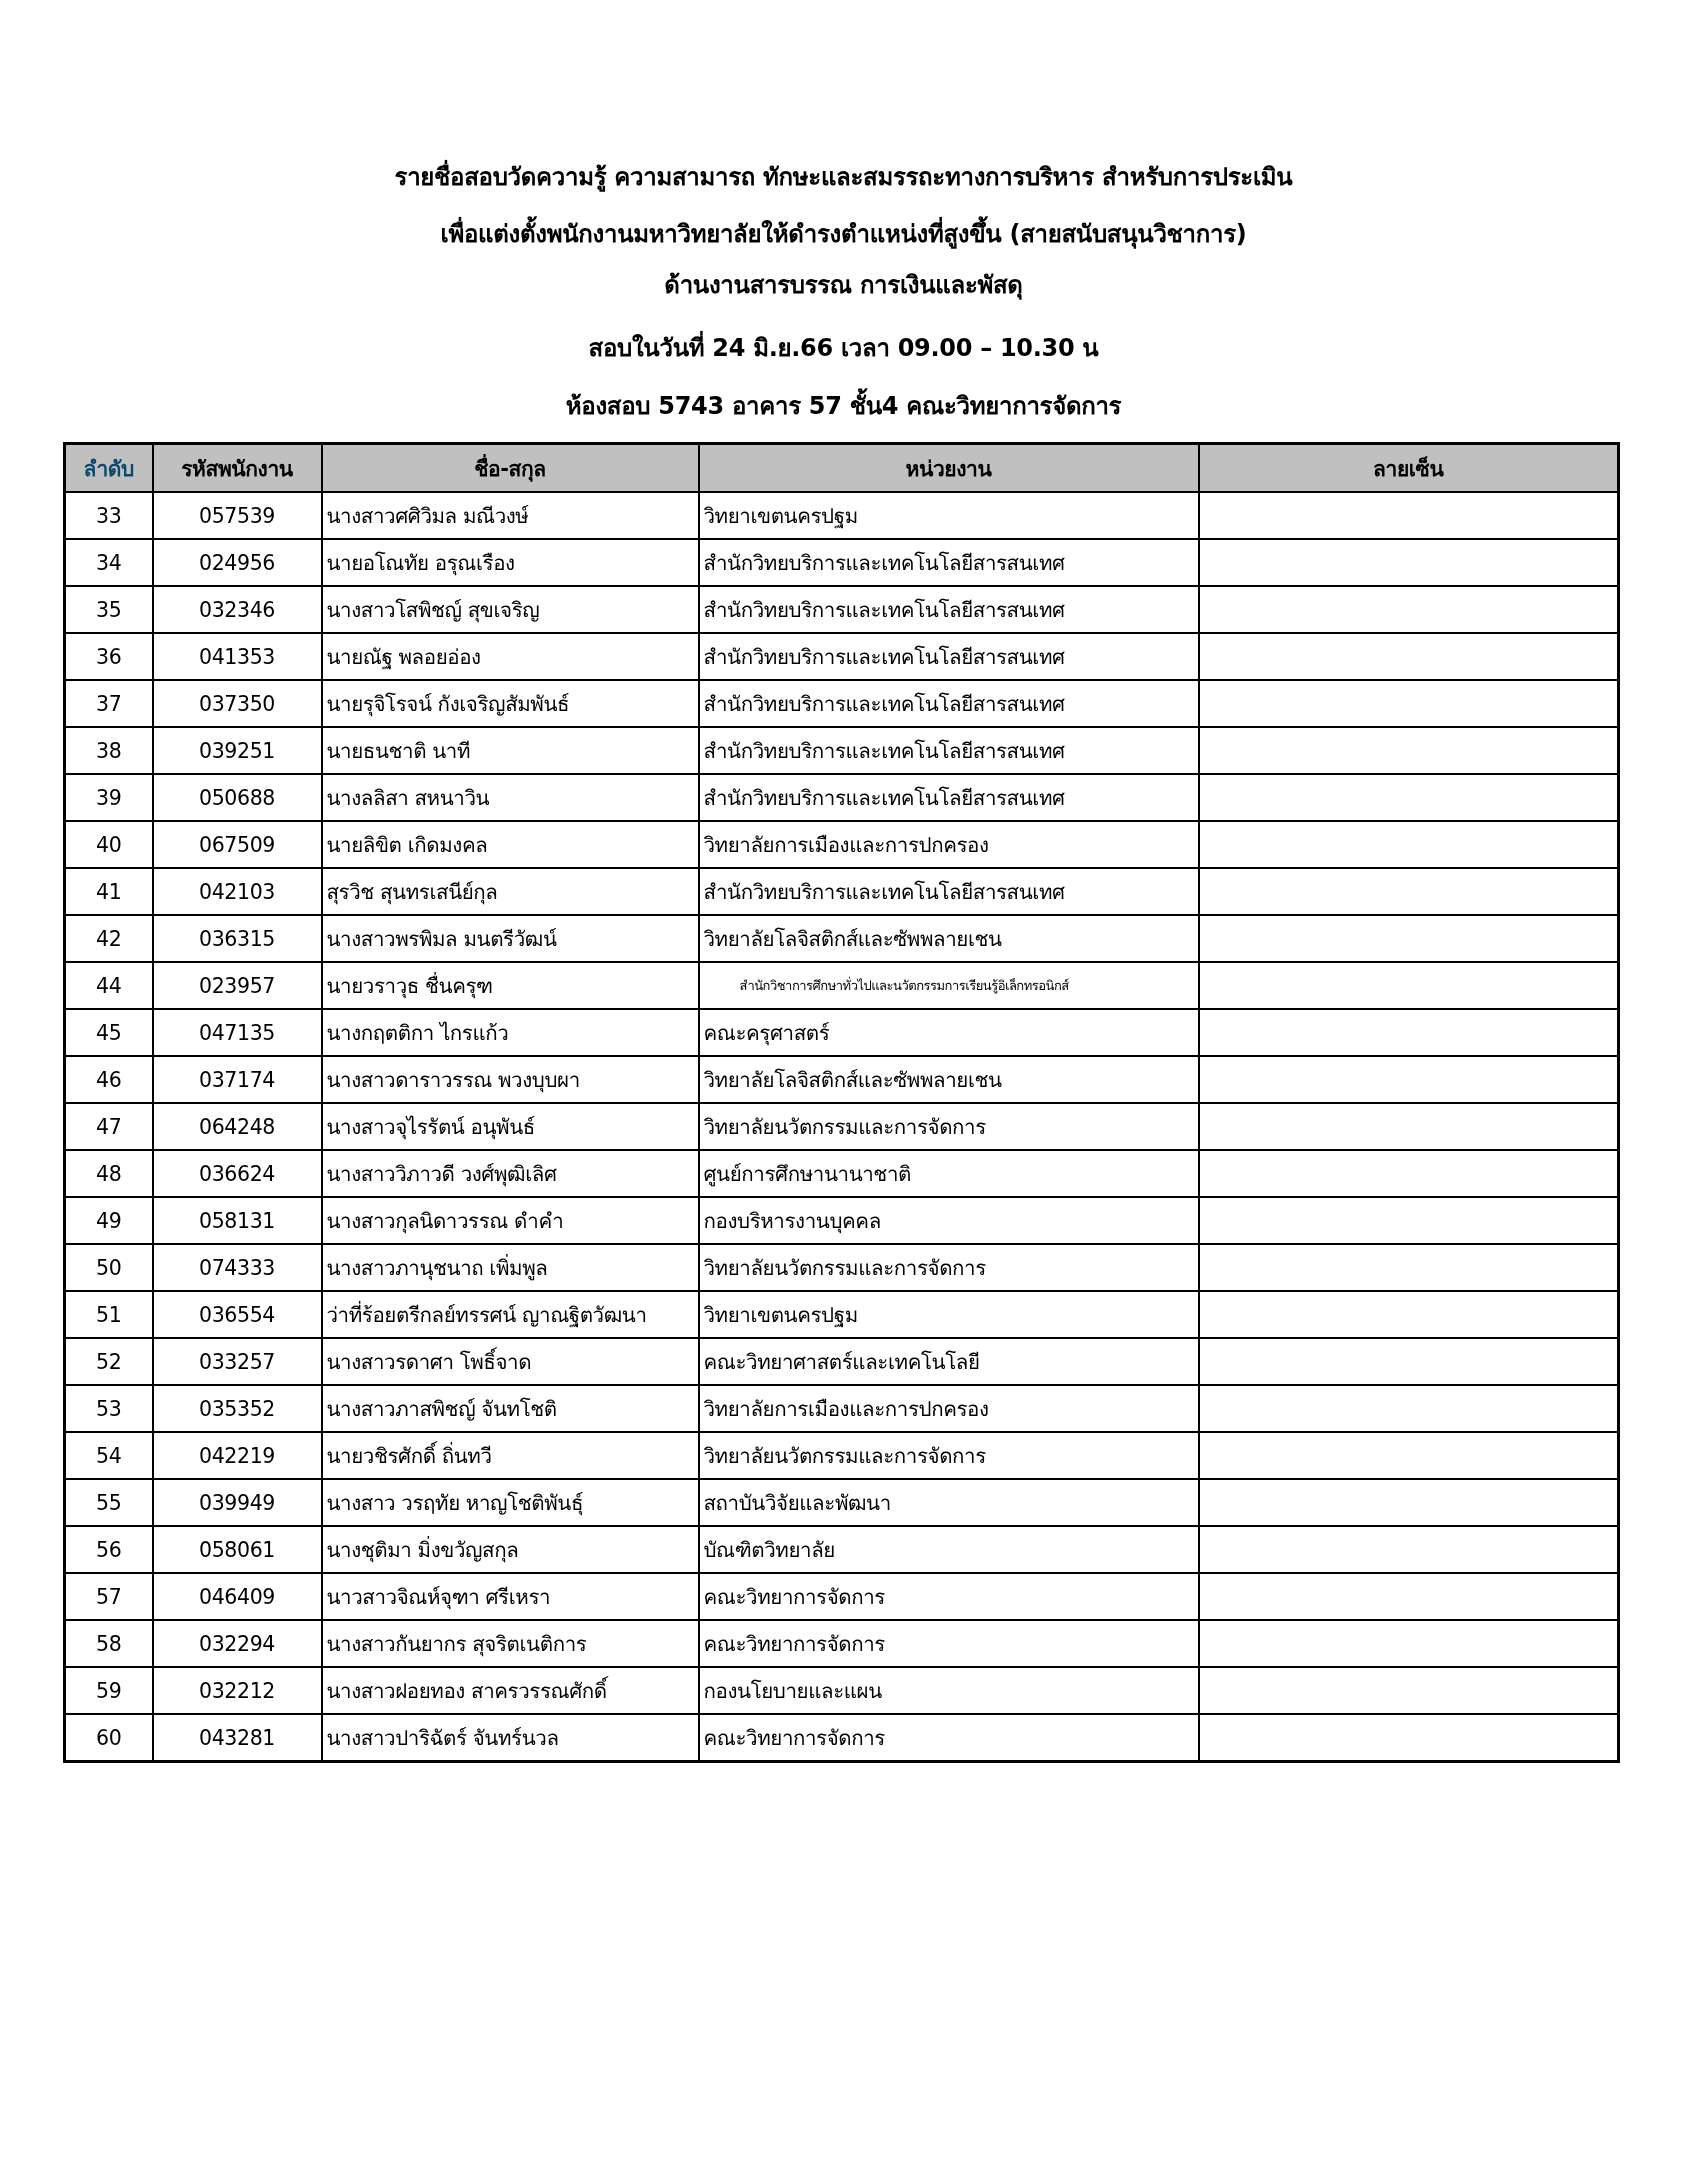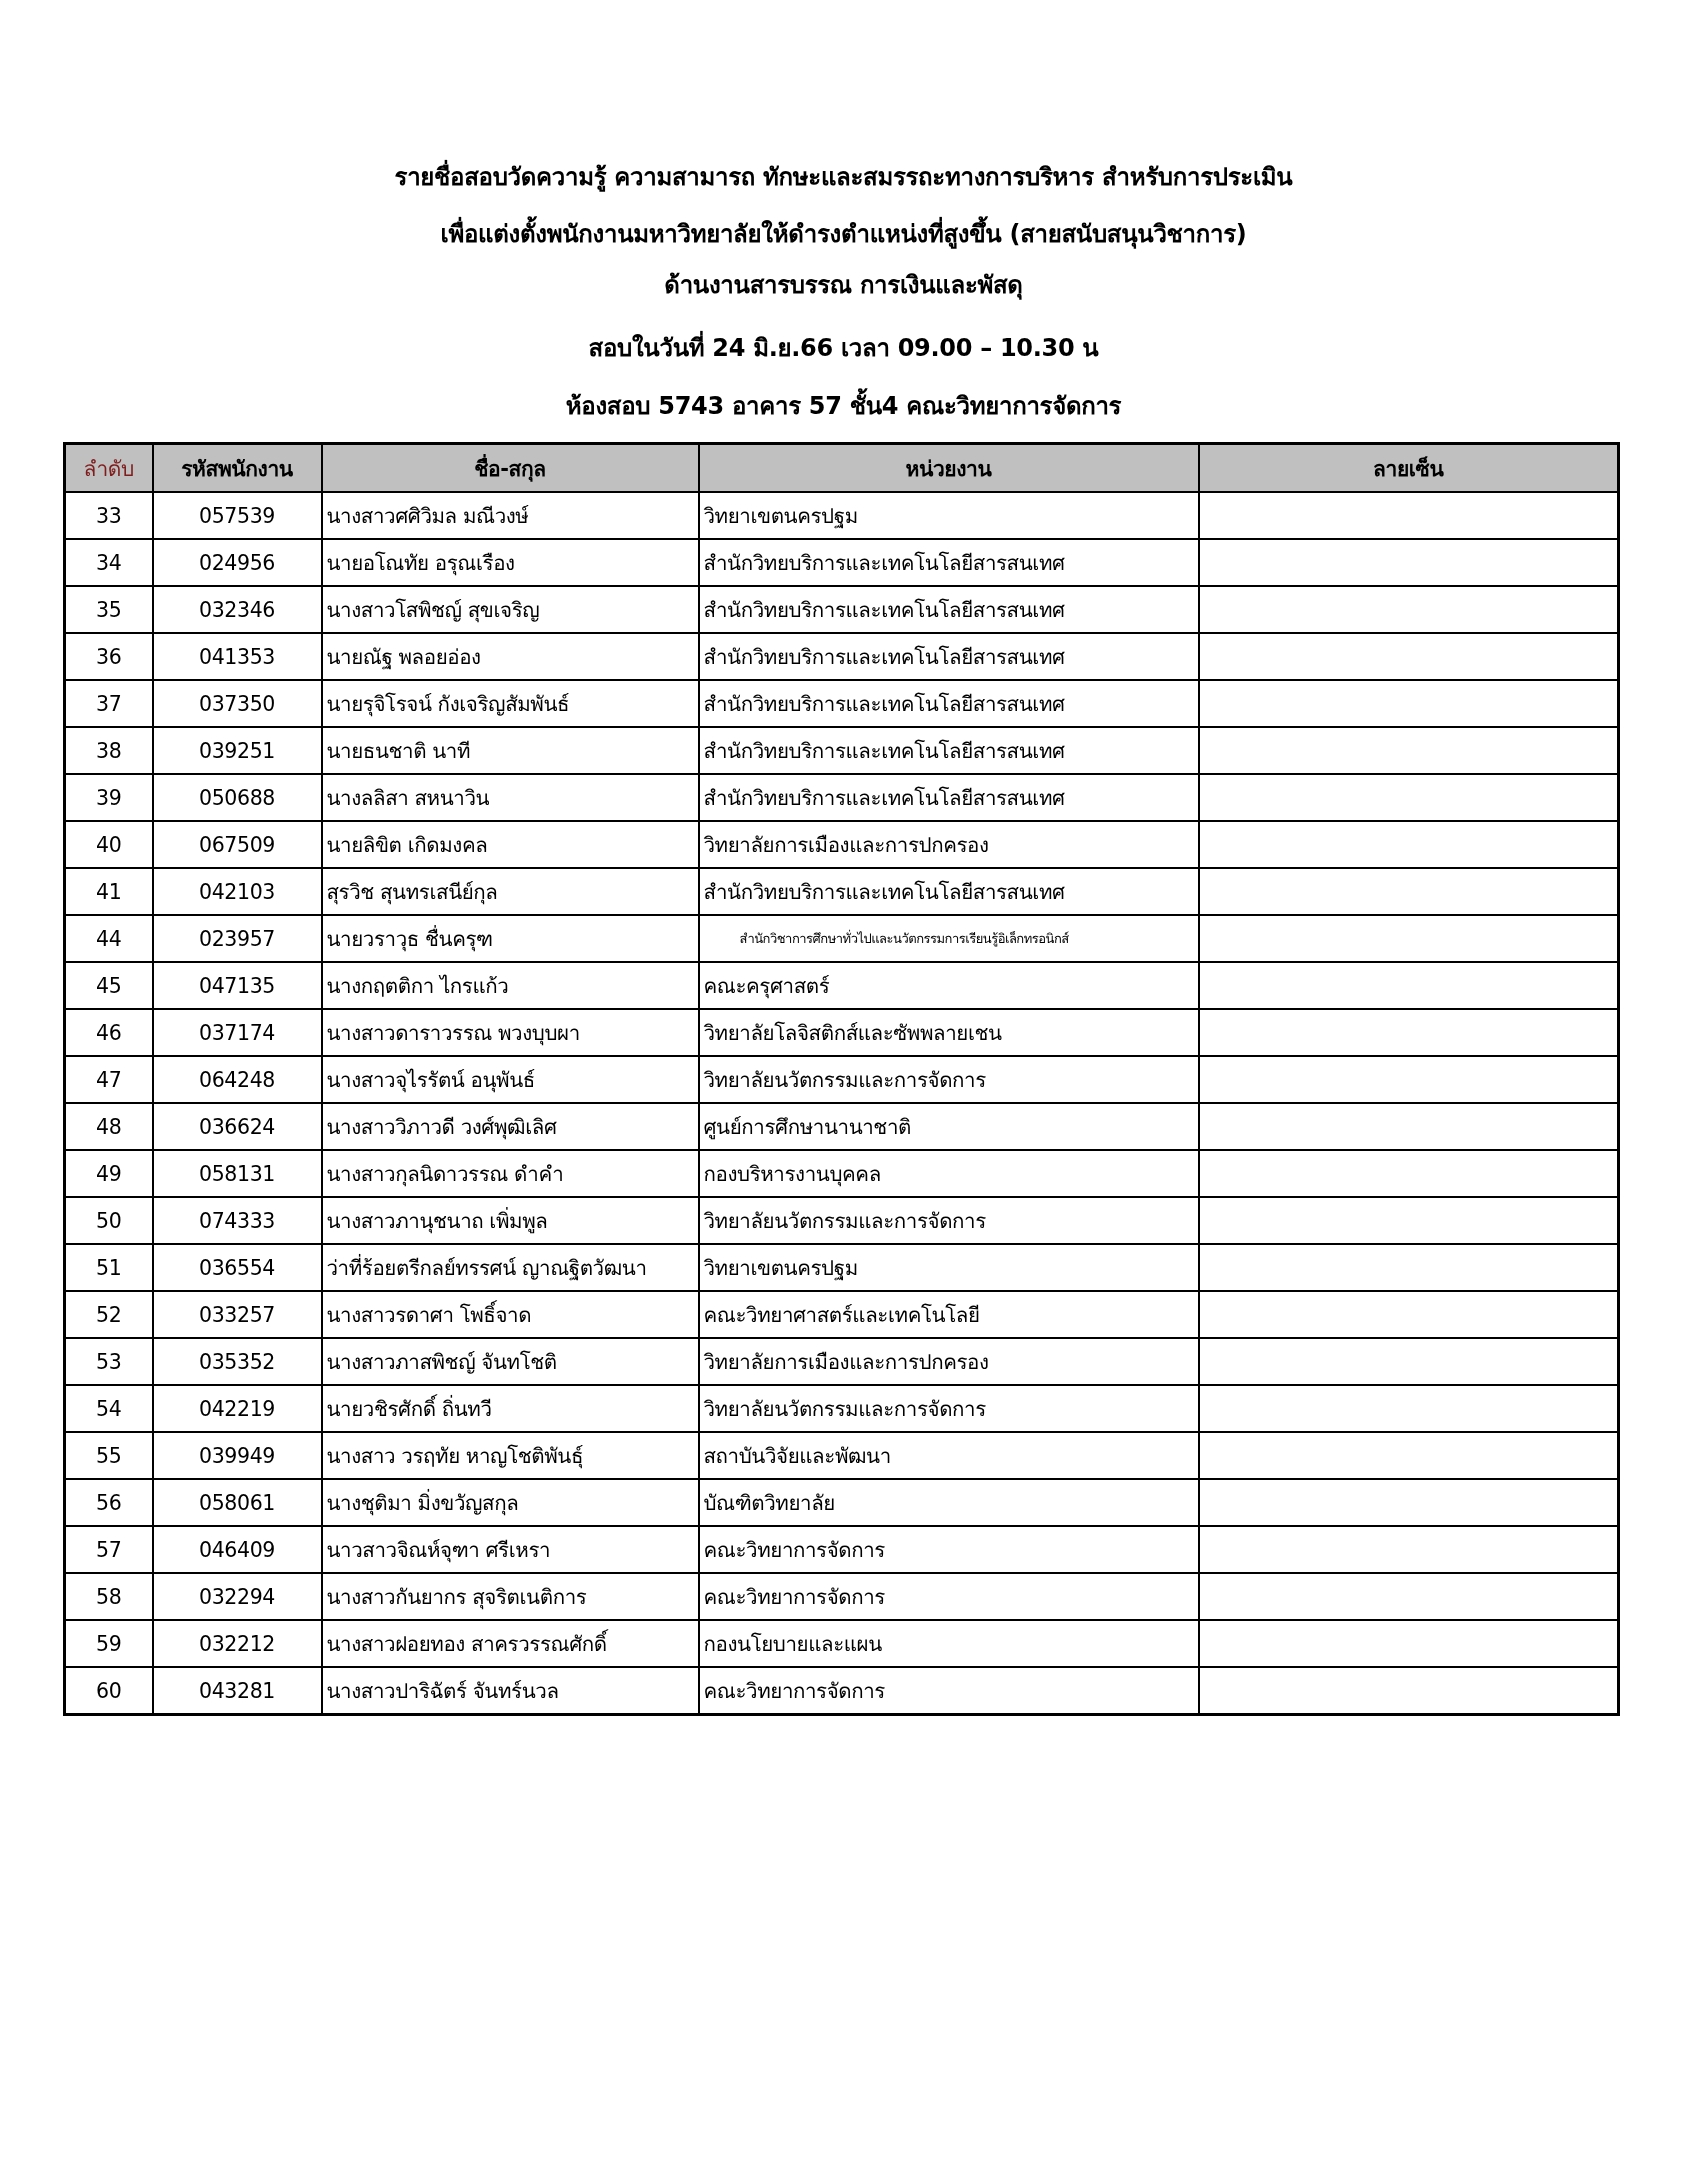--- a/index.html
+++ b/index.html
@@ -34,21 +34,21 @@
   table.roster th, table.roster td {
     border: 2.6px solid #000;
     height: 45px; padding: 0 4px;
     font-size: 20.5px; white-space: nowrap; overflow: hidden;
     letter-spacing: -0.4px;
   }
   table.roster thead th {
     background: #c0c0c0; height: 46px; font-weight: bold; text-align: center;
     font-size: 21px;
   }
-  table.roster thead th.h-no { font-weight: normal; color: #7f1d1d; }
+  table.roster thead th.h-no { font-weight: bold; color: #0c4a6e; }
   td.no, td.id { text-align: center; }
   td.name, td.dept { text-align: left; padding-left: 2.6px; }
   td.dept.small { font-size: 13px; letter-spacing: -0.5px; padding-left: 40px; }
   td.sign { }
 </style>
 </head>
 <body>
 
 <div class="titles">
   <div class="title-line t1">รายชื่อสอบวัดความรู้ ความสามารถ ทักษะและสมรรถะทางการบริหาร สำหรับการประเมิน</div>
@@ -133,20 +133,27 @@
         <td class="sign"></td>
       </tr>
       <tr>
         <td class="no">41</td>
         <td class="id">042103</td>
         <td class="name">สุรวิช สุนทรเสนีย์กุล</td>
         <td class="dept">สำนักวิทยบริการและเทคโนโลยีสารสนเทศ</td>
         <td class="sign"></td>
       </tr>
       <tr>
+        <td class="no">42</td>
+        <td class="id">036315</td>
+        <td class="name">นางสาวพรพิมล มนตรีวัฒน์</td>
+        <td class="dept">วิทยาลัยโลจิสติกส์และซัพพลายเชน</td>
+        <td class="sign"></td>
+      </tr>
+      <tr>
         <td class="no">44</td>
         <td class="id">023957</td>
         <td class="name">นายวราวุธ  ชื่นครุฑ</td>
         <td class="dept small">สำนักวิชาการศึกษาทั่วไปและนวัตกรรมการเรียนรู้อิเล็กทรอนิกส์</td>
         <td class="sign"></td>
       </tr>
       <tr>
         <td class="no">45</td>
         <td class="id">047135</td>
         <td class="name">นางกฤตติกา ไกรแก้ว</td>

